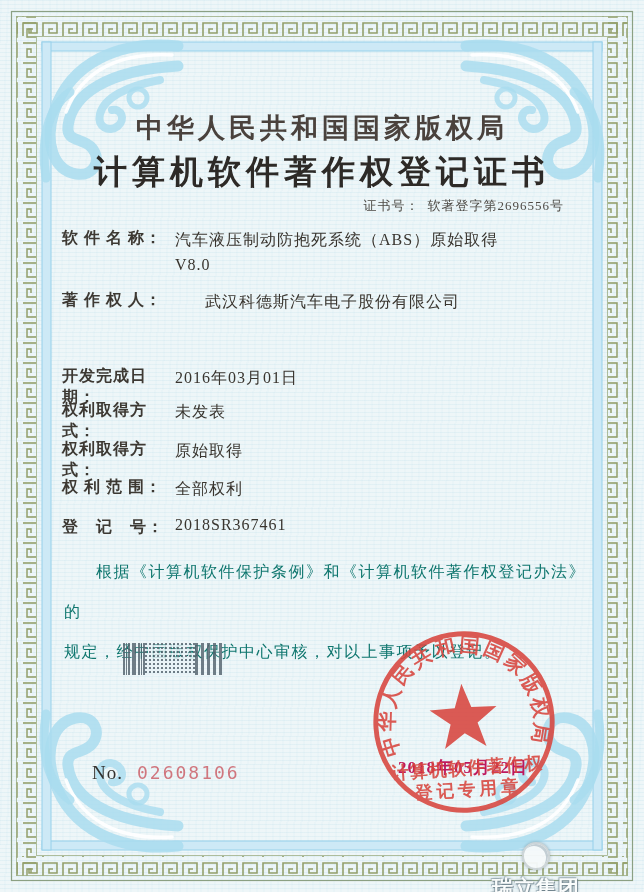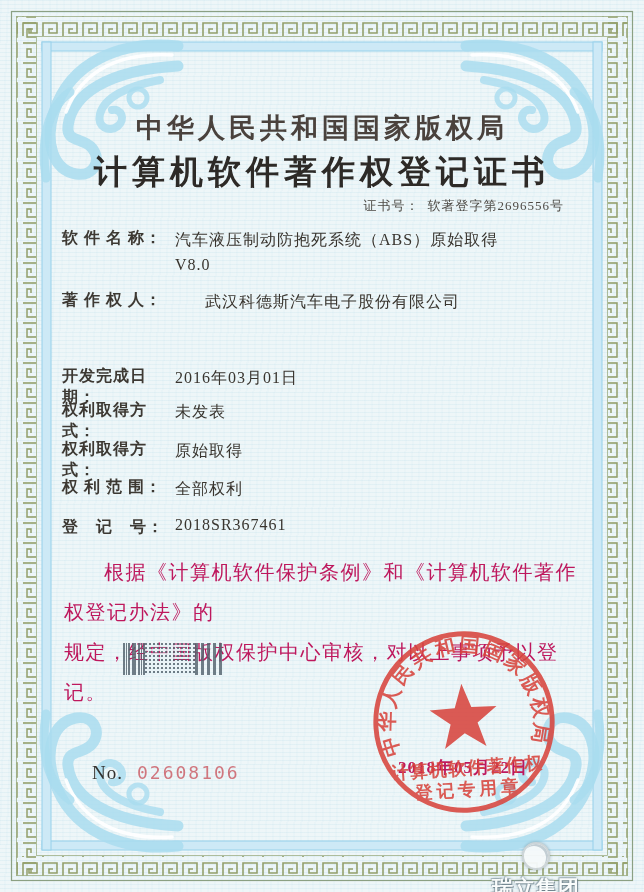--- a/index.html
+++ b/index.html
@@ -42,21 +42,21 @@
   .row-software{top:228px;}
   .row-owner{top:290px;gap:30px;}
   .row-devdate{top:366px;}
   .row-pubdate{top:400px;}
   .row-acquire{top:439px;justify-content:flex-end;}
   .row-scope{top:477px;}
   .row-regno{top:513px;align-items:flex-end;}
 
   .statement{
     position:absolute;top:552px;left:64px;right:58px;
-    font-size:20px;color:#be185d;letter-spacing:1.5px;line-height:40px;
+    font-size:16px;color:#0f766e;letter-spacing:1.5px;line-height:40px;
   }
   .statement .l1{display:block;text-indent:2em;}
   .statement .l2{display:block;}
 
   .barcode{
     position:absolute;left:123px;top:643px;width:100px;height:32px;
     display:flex;opacity:.82;
   }
   .barcode .b1{flex:0 0 22%;
     background:

